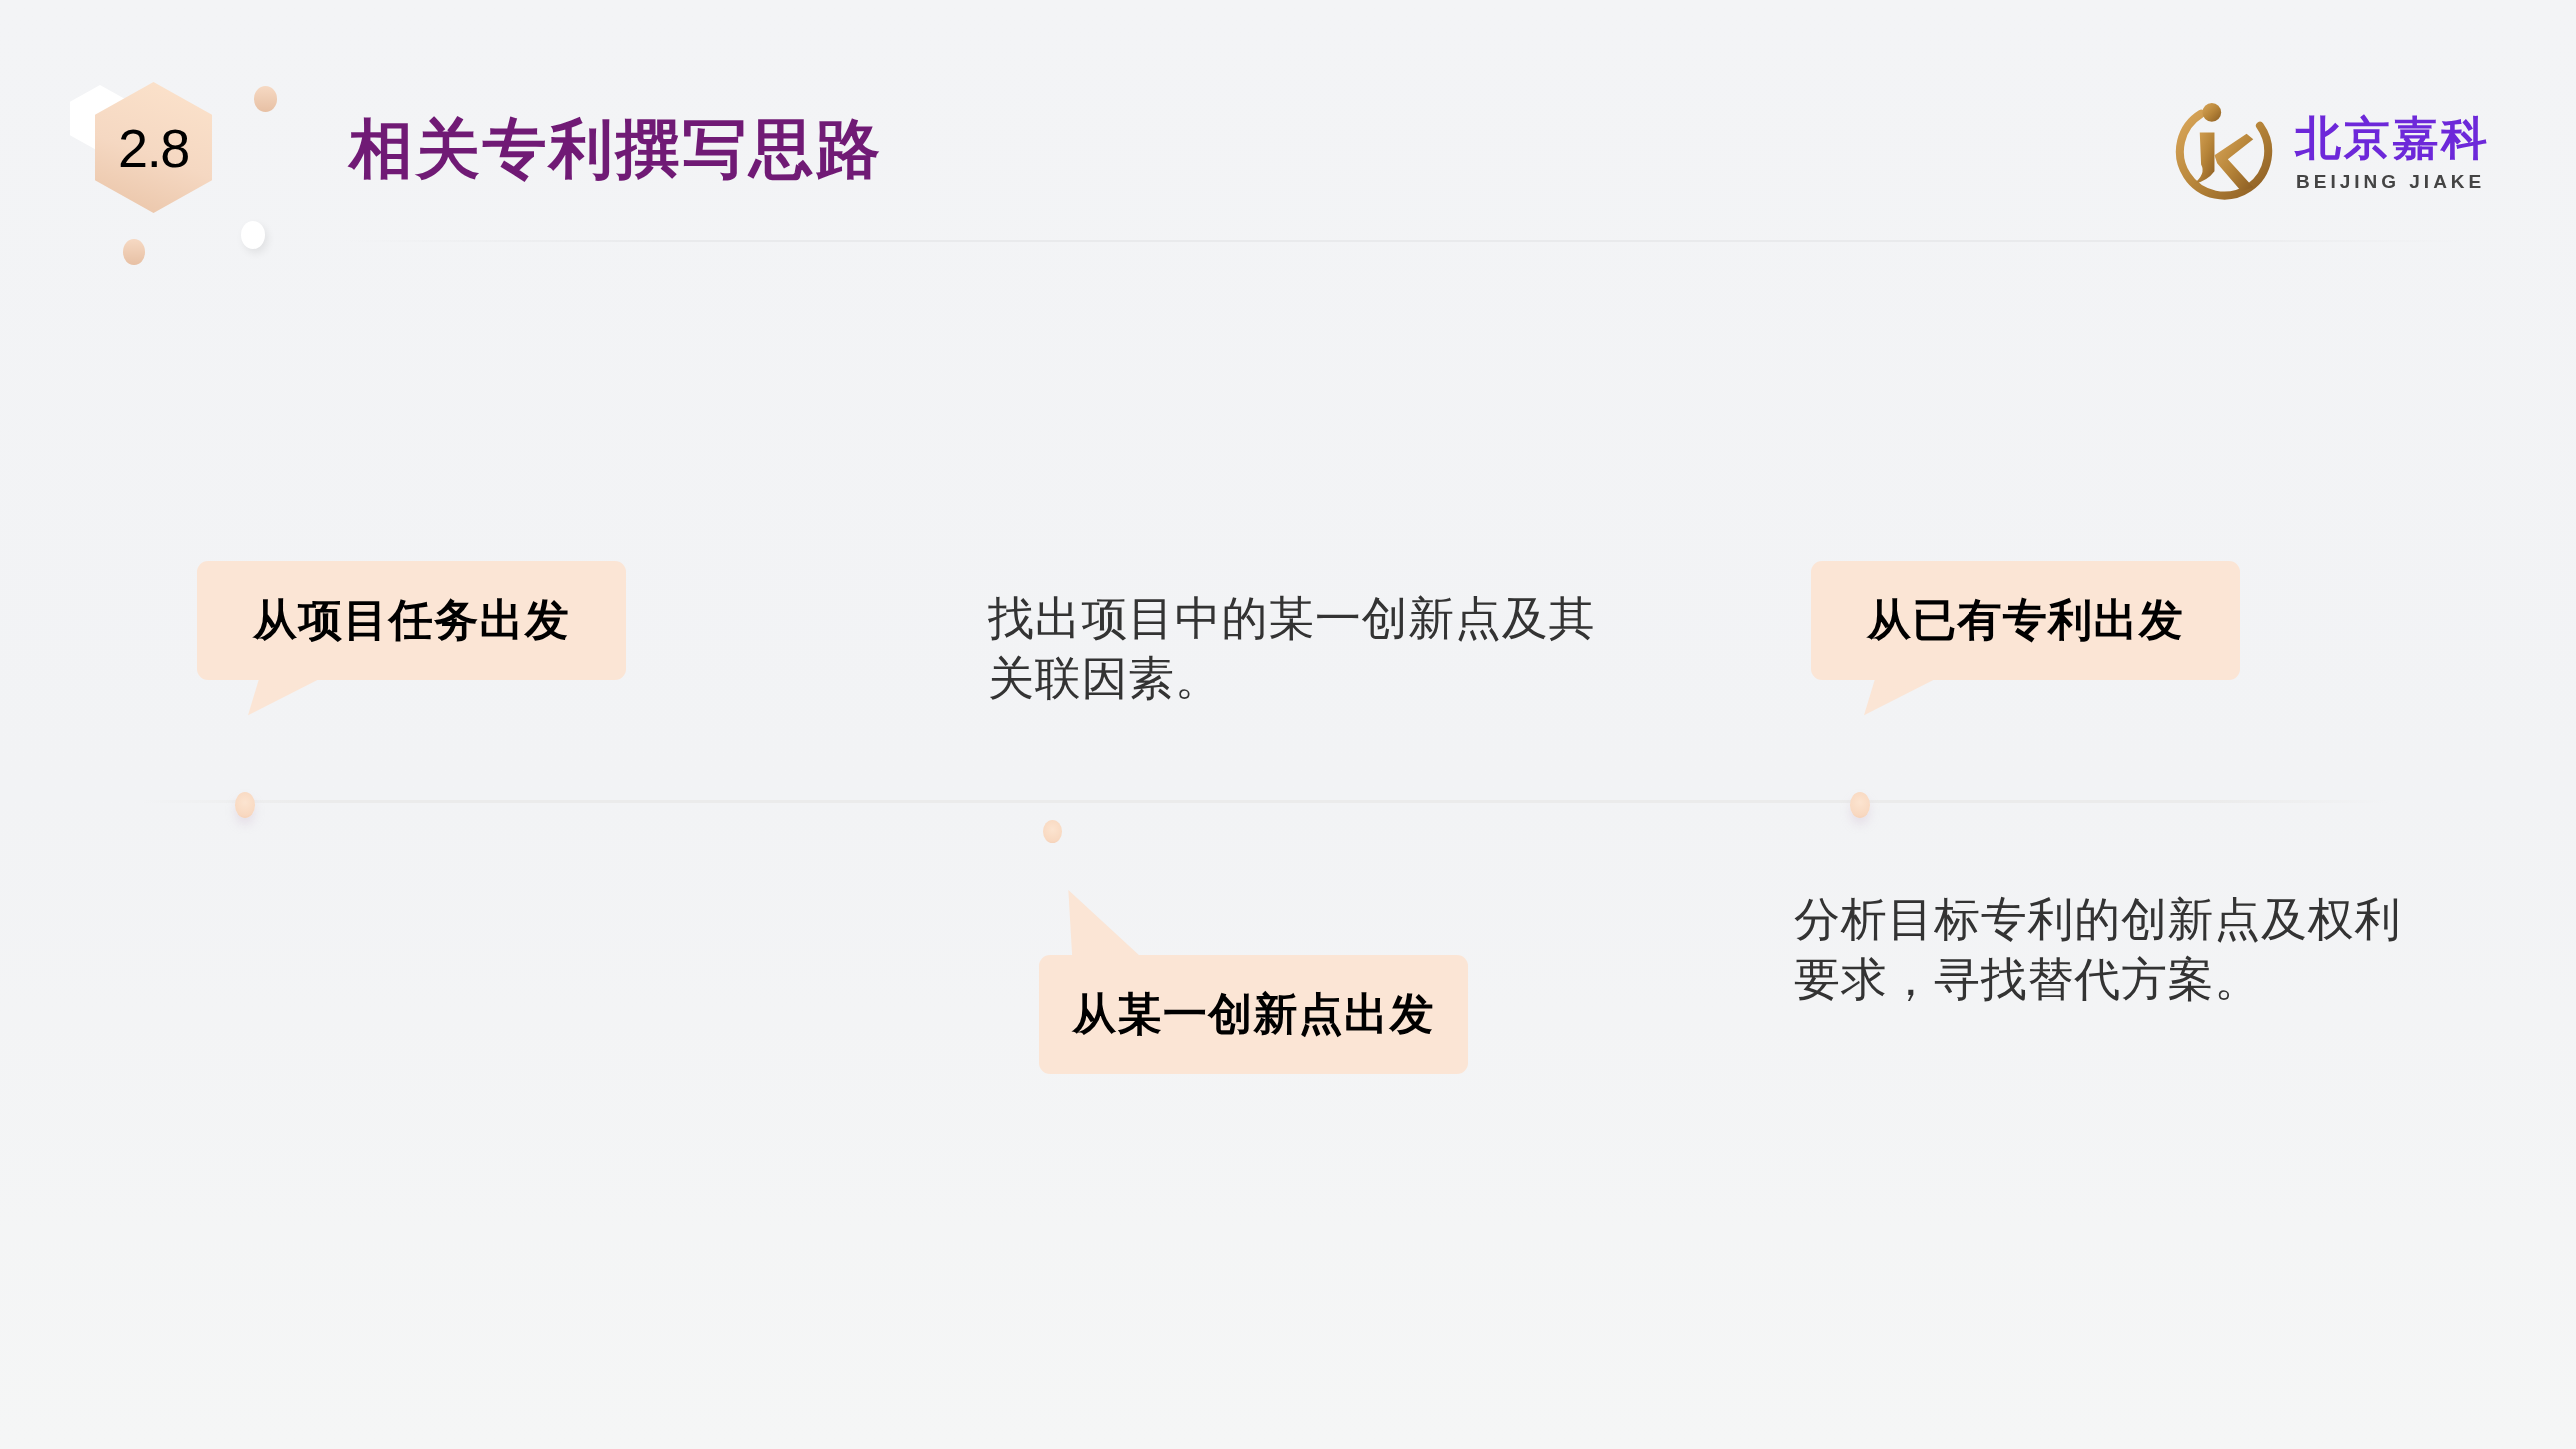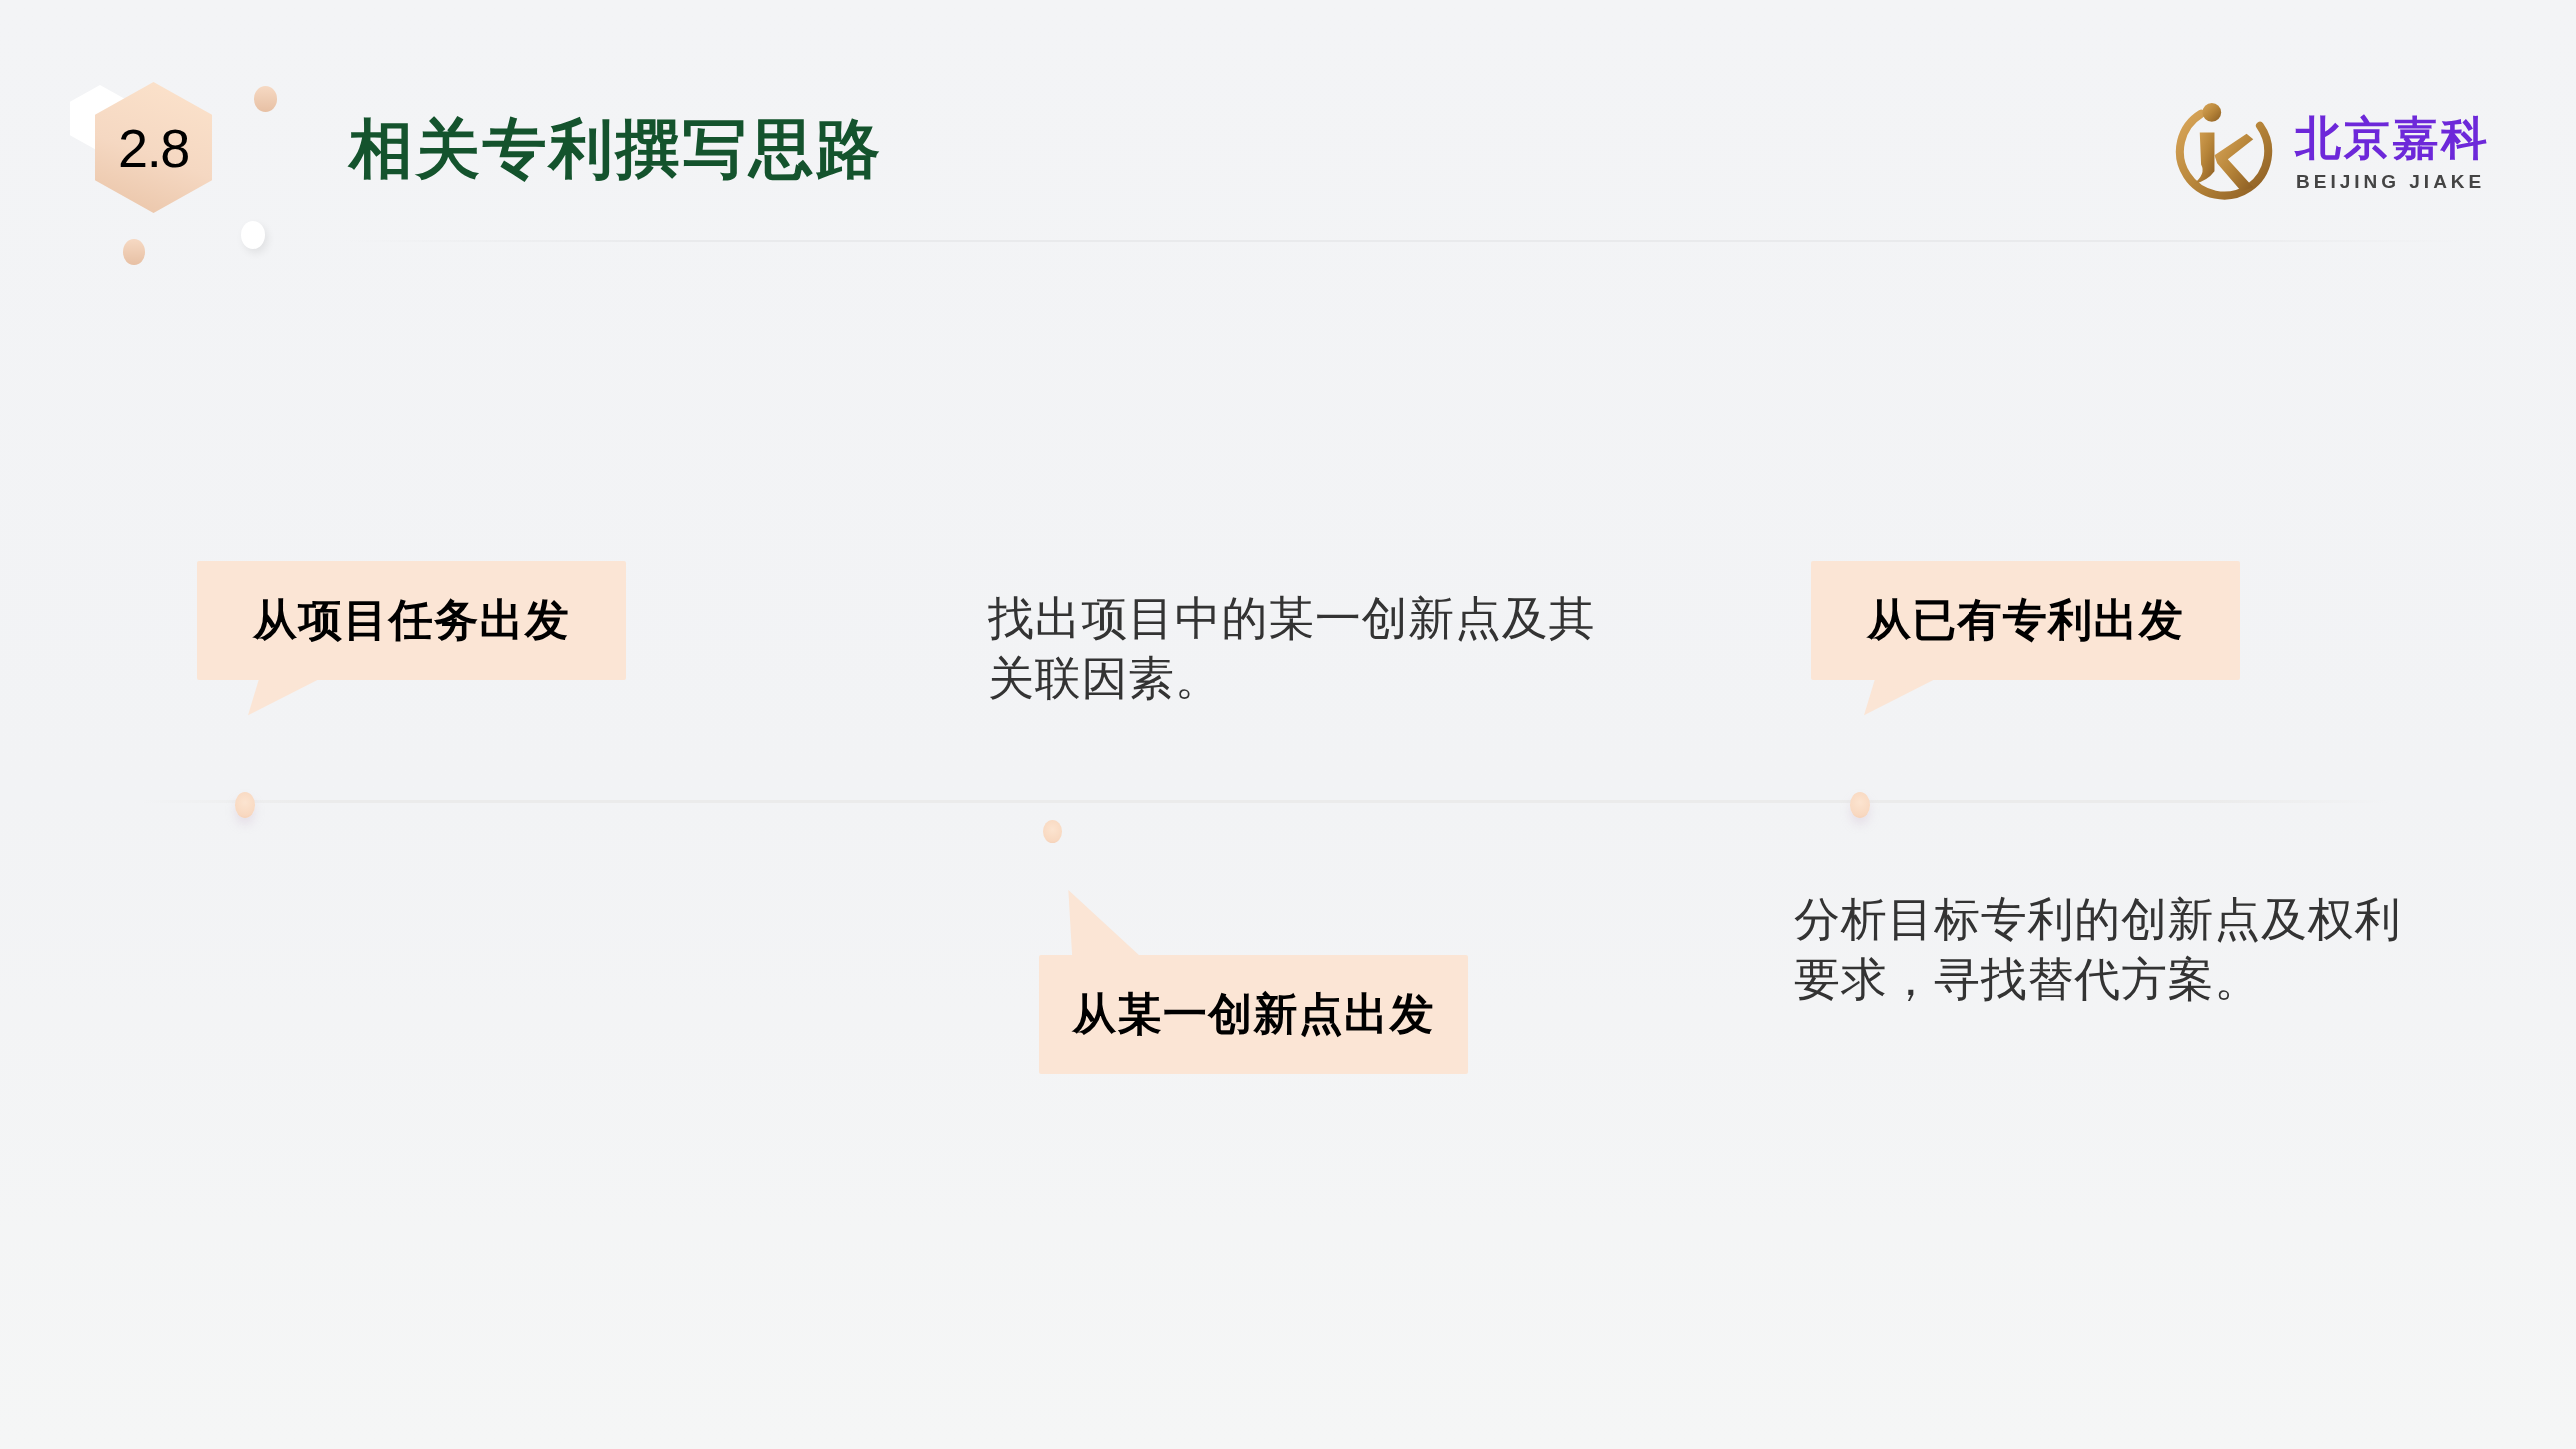--- a/index.html
+++ b/index.html
@@ -18,21 +18,21 @@
     clip-path: polygon(50% 0,100% 25%,100% 75%,50% 100%,0 75%,0 25%);
     display:flex; align-items:center; justify-content:center;
     box-shadow: 5.4px 6.7px 20px rgba(0,0,0,.12);
     text-align: right;
   }
   .hex-num { font-size:54px; color:#000; letter-spacing:-1.3px; }
   .dot-deco { position:absolute; border-radius:50%; }
 
   .title {
     position:absolute; left:349px; top:106px; font-size:64px; font-weight:bold;
-    color:#14532d; letter-spacing:2.7px; white-space:nowrap;
+    color:#701a75; letter-spacing:2.7px; white-space:nowrap;
   }
   .divider {
     position:absolute; left:342px; top:240px; width:2127px; height:2px;
     background: linear-gradient(90deg, rgba(230,230,230,0) 0%, #e9eaec 15%, #e9eaec 85%, rgba(230,230,230,0) 100%);
   }
 
   
   .logo { position:absolute; left:2174px; top:99px; width:309px; height:114px; }
   .logo-mark { position:absolute; left:0; top:0; width:101px; height:107px; }
   .logo-cn {
@@ -50,21 +50,21 @@
     background: linear-gradient(90deg, rgba(236,236,236,0) 0%, #ebebeb 8%, #ebebeb 92%, rgba(236,236,236,0) 100%);
   }
   .tl-dot {
     position:absolute; width:20px; height:25.5px; border-radius:50%;
     background: radial-gradient(circle at 50% 40%, #fce4d0 0%, #f8d8c0 70%, #f1c9b0 100%);
     box-shadow: 0 6.7px 9.4px rgba(210,190,210,.35);
   }
 
   
   .bubble {
-    position:absolute; width:429px; height:119px; border-radius:2px; background:#fbe5d5;
+    position:absolute; width:429px; height:119px; border-radius:11px; background:#fbe5d5;
     display:flex; align-items:center; justify-content:center;
   }
   .bubble-text { font-size:44px; font-weight:bold; color:#000; letter-spacing:1.3px; white-space:nowrap; }
   .tail { position:absolute; }
 
   .desc {
     position:absolute; font-size:46px; color:#333; line-height:60px; letter-spacing:0.7px;
   }
 </style>
 </head>

